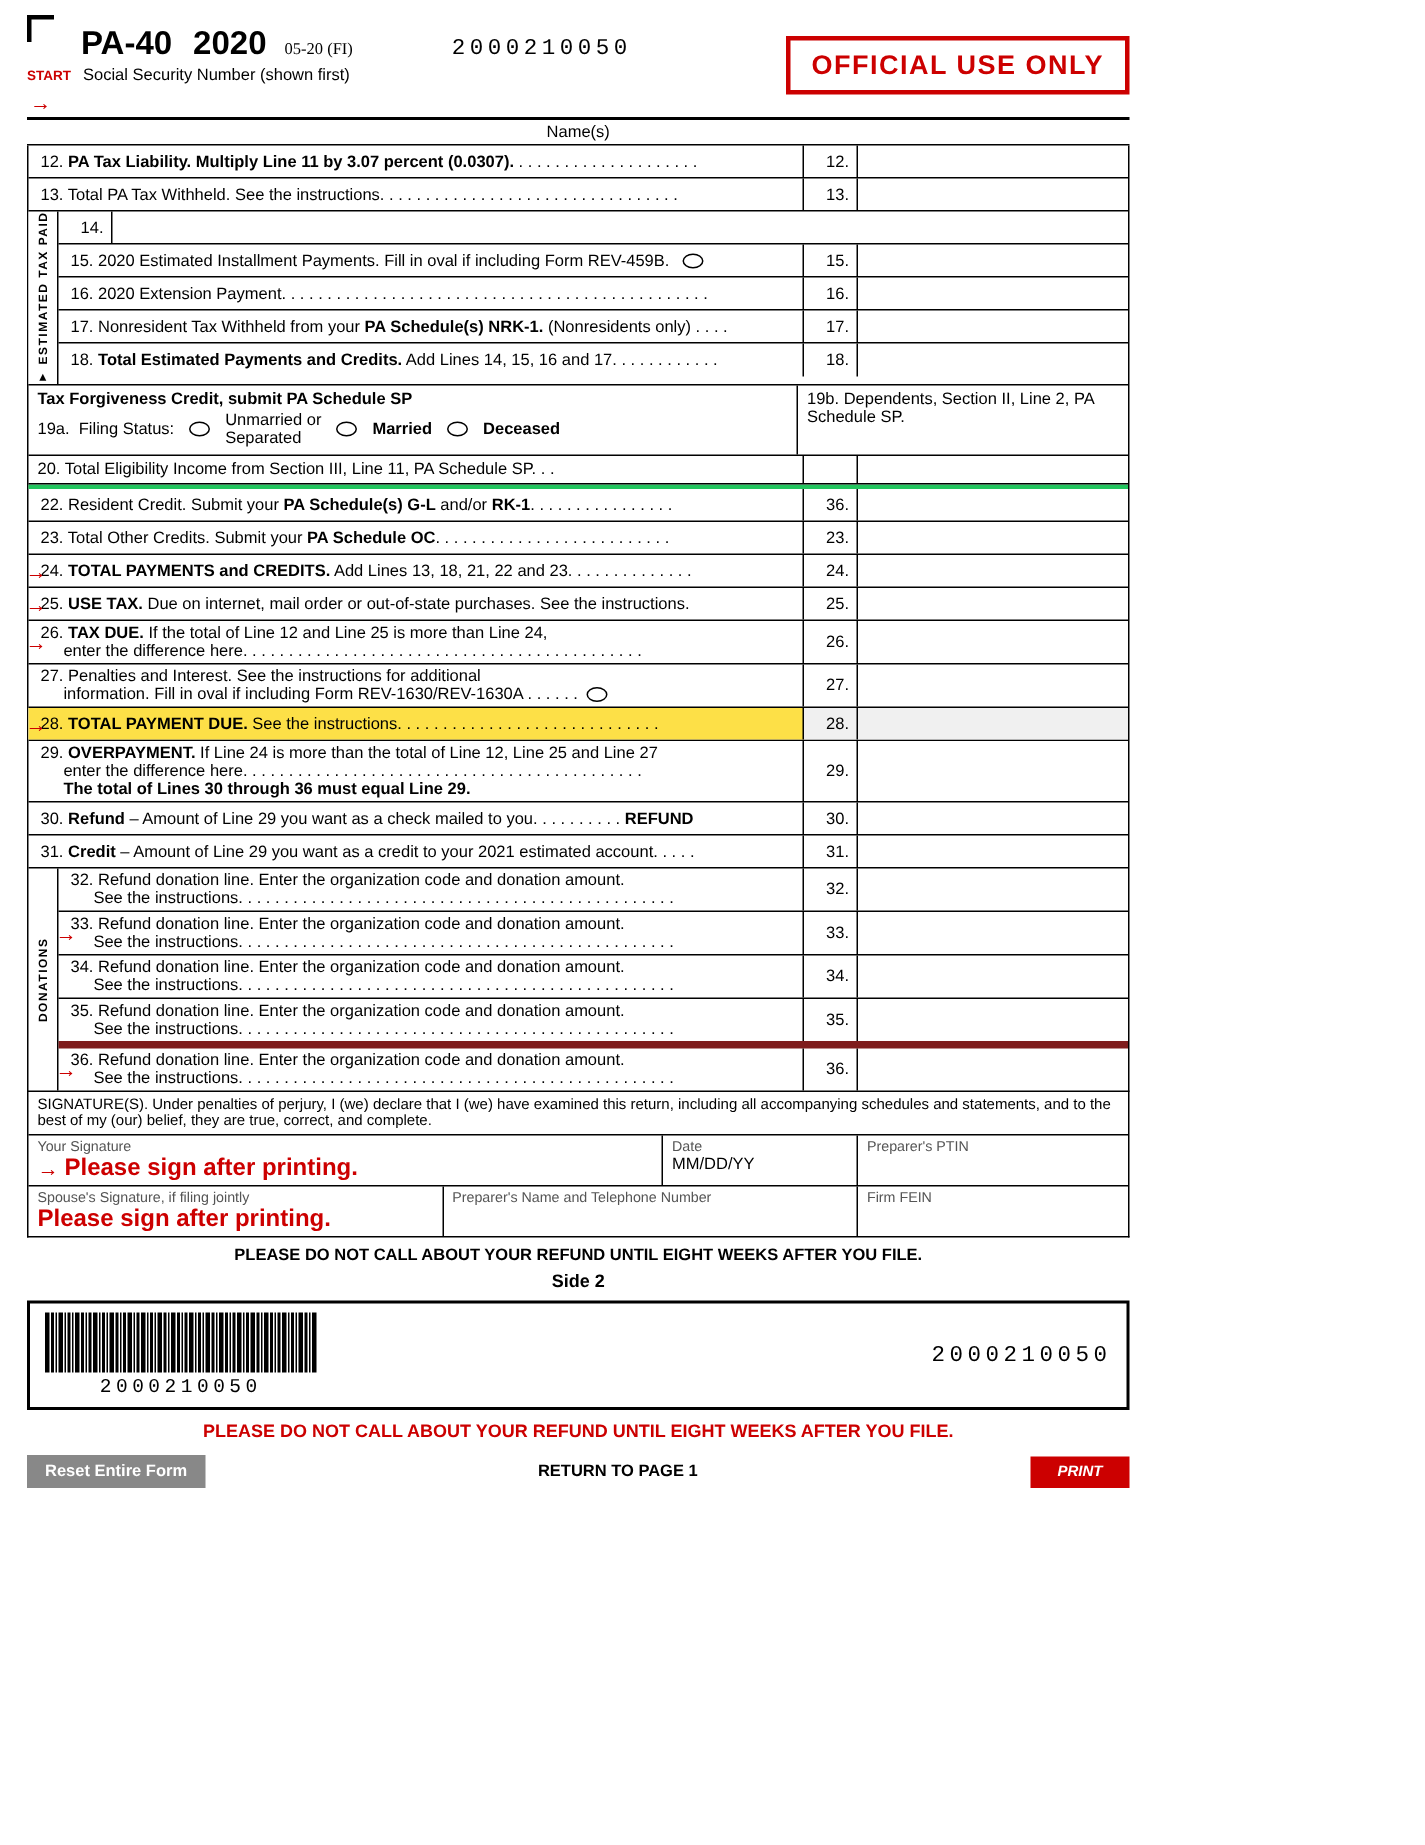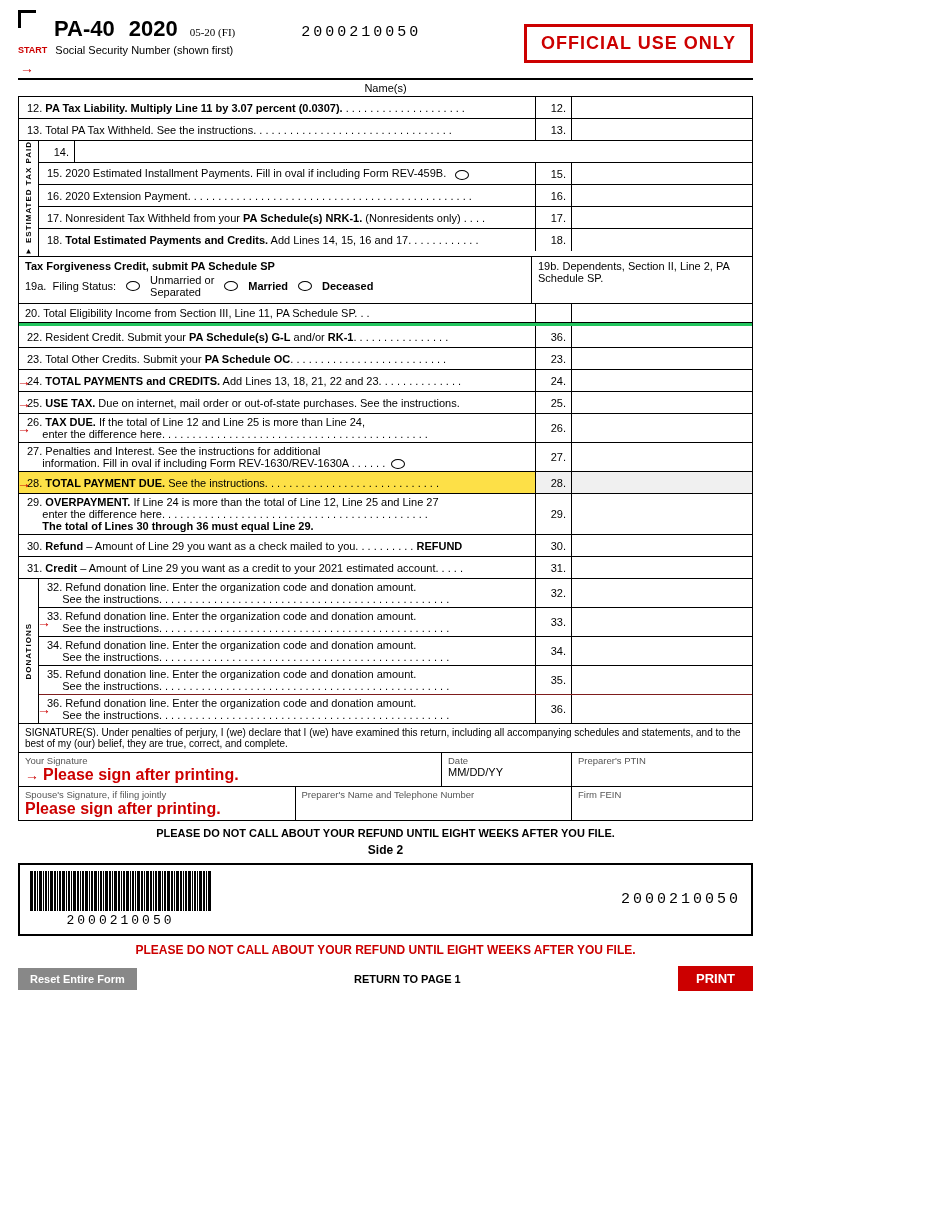--- a/index.html
+++ b/index.html
@@ -153,24 +153,25 @@
       font-size: 11px;
       font-weight: bold;
       padding: 5px 12px;
       border: none;
       cursor: pointer;
     }
     .btn-print {
       background: #cc0000;
       color: #fff;
       font-weight: bold;
-      font-size: 13px;
+      font-size: 10px;
       padding: 5px 18px;
       border: none;
       cursor: pointer;
+      font-style: italic;
     }
     .line-row-outer {
       display: flex;
       width: 100%;
       border-bottom: 1px solid #000;
       min-height: 22px;
       position: relative;
     }
     .line-text-cell {
       flex: 1;
@@ -433,21 +434,21 @@
         </div>
 
         <div class="line-row-outer" style="border-bottom:1px solid #000;">
           <div class="line-text-cell">
             <span>34. Refund donation line. Enter the organization code and donation amount.<br>&nbsp;&nbsp;&nbsp;&nbsp;&nbsp;See the instructions. . . . . . . . . . . . . . . . . . . . . . . . . . . . . . . . . . . . . . . . . . . . . . . .</span>
           </div>
           <div class="line-number-cell">34.</div>
           <div class="line-entry-cell"></div>
         </div>
 
-        <div class="line-row-outer" style="border-bottom:1px solid #7f1d1d;justify-content:flex-end;">
+        <div class="line-row-outer" style="border-bottom:5px solid #7f1d1d;justify-content:flex-end;">
           <div class="line-text-cell">
             <span>35. Refund donation line. Enter the organization code and donation amount.<br>&nbsp;&nbsp;&nbsp;&nbsp;&nbsp;See the instructions. . . . . . . . . . . . . . . . . . . . . . . . . . . . . . . . . . . . . . . . . . . . . . . .</span>
           </div>
           <div class="line-number-cell">35.</div>
           <div class="line-entry-cell"></div>
         </div>
 
         <div class="line-row-outer" style="border-bottom:none;position:relative;">
           <div style="position:absolute;left:-2px;top:50%;transform:translateY(-50%);color:#cc0000;font-weight:bold;font-size:14px;">→</div>
           <div class="line-text-cell">

